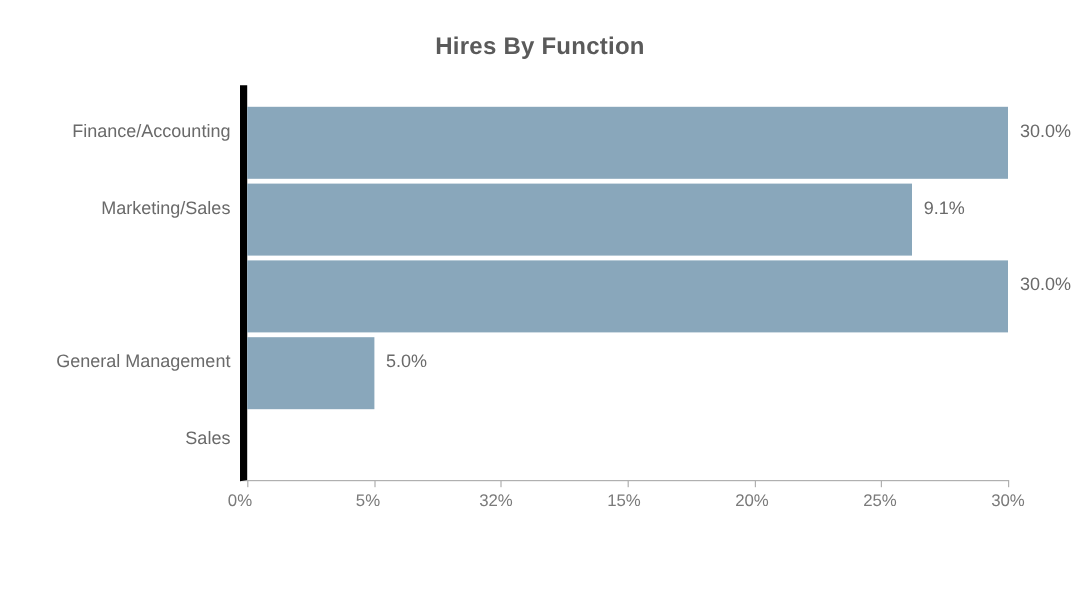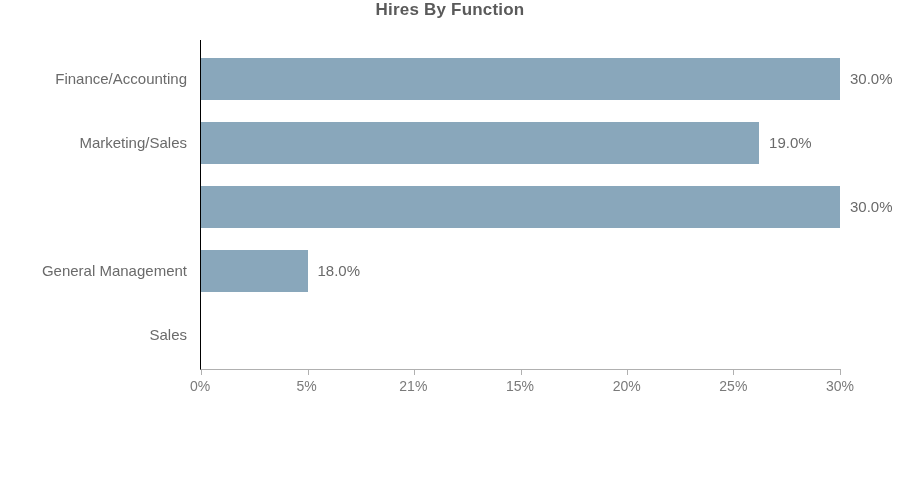--- a/index.html
+++ b/index.html
@@ -6,37 +6,38 @@
   body {
     width: 900px;
     height: 500px;
     background: #ffffff;
     font-family: "Helvetica Neue", Arial, sans-serif;
     color: #5a5a5a;
     position: relative;
   }
   .title {
     text-align: center;
-    font-size: 17px;
+    font-size: 20px;
     font-weight: 700;
     color: #5a5a5a;
+    padding-top: 28px;
     padding-bottom: 20px;
     letter-spacing: 0.2px;
   }
   .chart-area {
     position: relative;
     margin-left: 200px;
     margin-right: 60px;
     height: 360px;
   }
   .plot {
     position: relative;
     width: 100%;
     height: 330px;
-    border-left: 1px solid #000000;
+    border-left: 6px solid #000000;
     border-bottom: 1px solid #b0b0b0;
   }
   .tick {
     position: absolute;
     bottom: -6px;
     width: 1px;
     height: 6px;
     background: #b0b0b0;
   }
   .tick-label {
@@ -59,21 +60,21 @@
     white-space: nowrap;
     font-size: 15px;
     color: #6a6a6a;
     line-height: 42px;
     top: 0;
   }
   .bar {
     position: absolute;
     top: 0;
     left: 0;
-    height: 42px;
+    height: 60px;
     background: #89a7bb;
   }
   .val-label {
     position: absolute;
     left: 100%;
     padding-left: 10px;
     font-size: 15px;
     color: #6a6a6a;
     line-height: 42px;
     top: 0;
@@ -99,43 +100,43 @@
     <div class="row" style="top:18px">
       <span class="cat-label">Finance/Accounting</span>
       <div class="bar" style="width:100%">
         <span class="val-label">30.0%</span>
       </div>
     </div>
 
     <div class="row" style="top:82px">
       <span class="cat-label">Marketing/Sales</span>
       <div class="bar" style="width:87.3333%">
-        <span class="val-label">19.0%</span>
+        <span class="val-label">9.1%</span>
       </div>
     </div>
 
     <div class="row" style="top:146px">
       <div class="bar" style="width:100%">
         <span class="val-label">30.0%</span>
       </div>
     </div>
 
     <div class="row" style="top:210px">
       <span class="cat-label">General Management</span>
       <div class="bar" style="width:16.6667%">
-        <span class="val-label">18.0%</span>
+        <span class="val-label">5.0%</span>
       </div>
     </div>
 
     <div class="row" style="top:274px">
       <span class="cat-label">Sales</span>
     </div>
 
   </div>
 
   <div class="tick-label" style="left:0%">0%</div>
   <div class="tick-label" style="left:16.6667%">5%</div>
-  <div class="tick-label" style="left:33.3333%">21%</div>
+  <div class="tick-label" style="left:33.3333%">32%</div>
   <div class="tick-label" style="left:50%">15%</div>
   <div class="tick-label" style="left:66.6667%">20%</div>
   <div class="tick-label" style="left:83.3333%">25%</div>
   <div class="tick-label" style="left:100%">30%</div>
 </div>
 
 </body></html>

